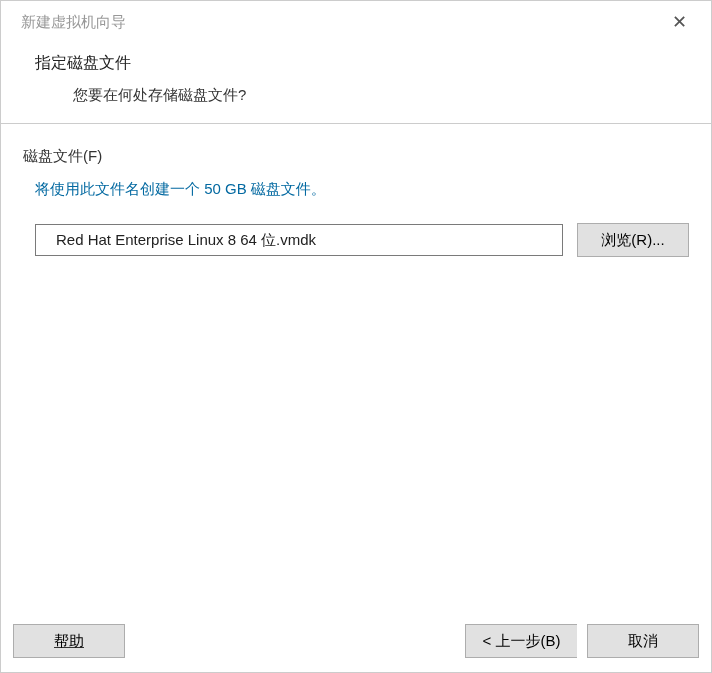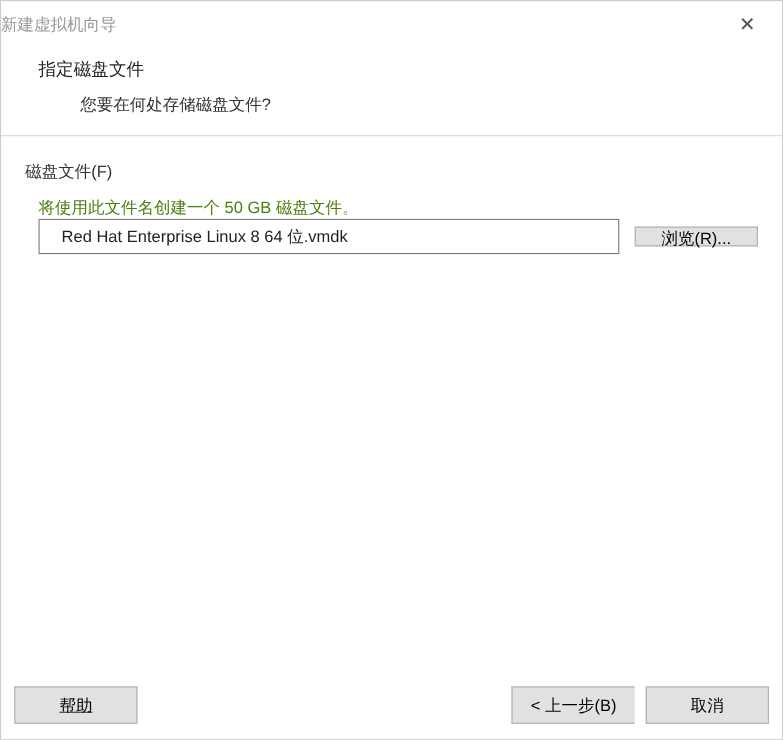--- a/index.html
+++ b/index.html
@@ -16,21 +16,21 @@
     border: 1px solid #ccc;
     display: flex;
     flex-direction: column;
     background: #fff;
   }
   .titlebar {
     height: 42px;
     display: flex;
     align-items: center;
     justify-content: space-between;
-    padding: 0 14px 0 0;
+    padding: 0 14px 0 20px;
     color: #989898;
     font-size: 15px;
   }
   .titlebar .close {
     font-size: 18px;
     font-weight: 300;
     color: #555;
     padding: 4px 10px;
     cursor: default;
   }
@@ -56,42 +56,43 @@
     padding: 22px 22px 0 22px;
     border-top: 1px solid #fff;
   }
   .group-label {
     font-size: 15px;
     color: #333;
     margin-bottom: 14px;
   }
   .group-desc {
     font-size: 15px;
-    color: #4d7c0f;
+    color: #0369a1;
     padding-left: 12px;
+    margin-bottom: 24px;
   }
   .file-row {
     display: flex;
     align-items: center;
     gap: 14px;
     padding-left: 12px;
   }
   .file-input {
     flex: 1;
     height: 32px;
     border: 1px solid #7a7a7a;
     padding: 4px 20px;
     font-size: 15px;
     font-family: inherit;
     color: #222;
     background: #fff;
   }
   .browse-btn {
     width: 112px;
-    height: 18px;
+    height: 34px;
     background: #e1e1e1;
     border: 1px solid #adadad;
     font-size: 15px;
     font-family: inherit;
     cursor: default;
   }
   .footer {
     height: 62px;
     display: flex;
     align-items: center;

